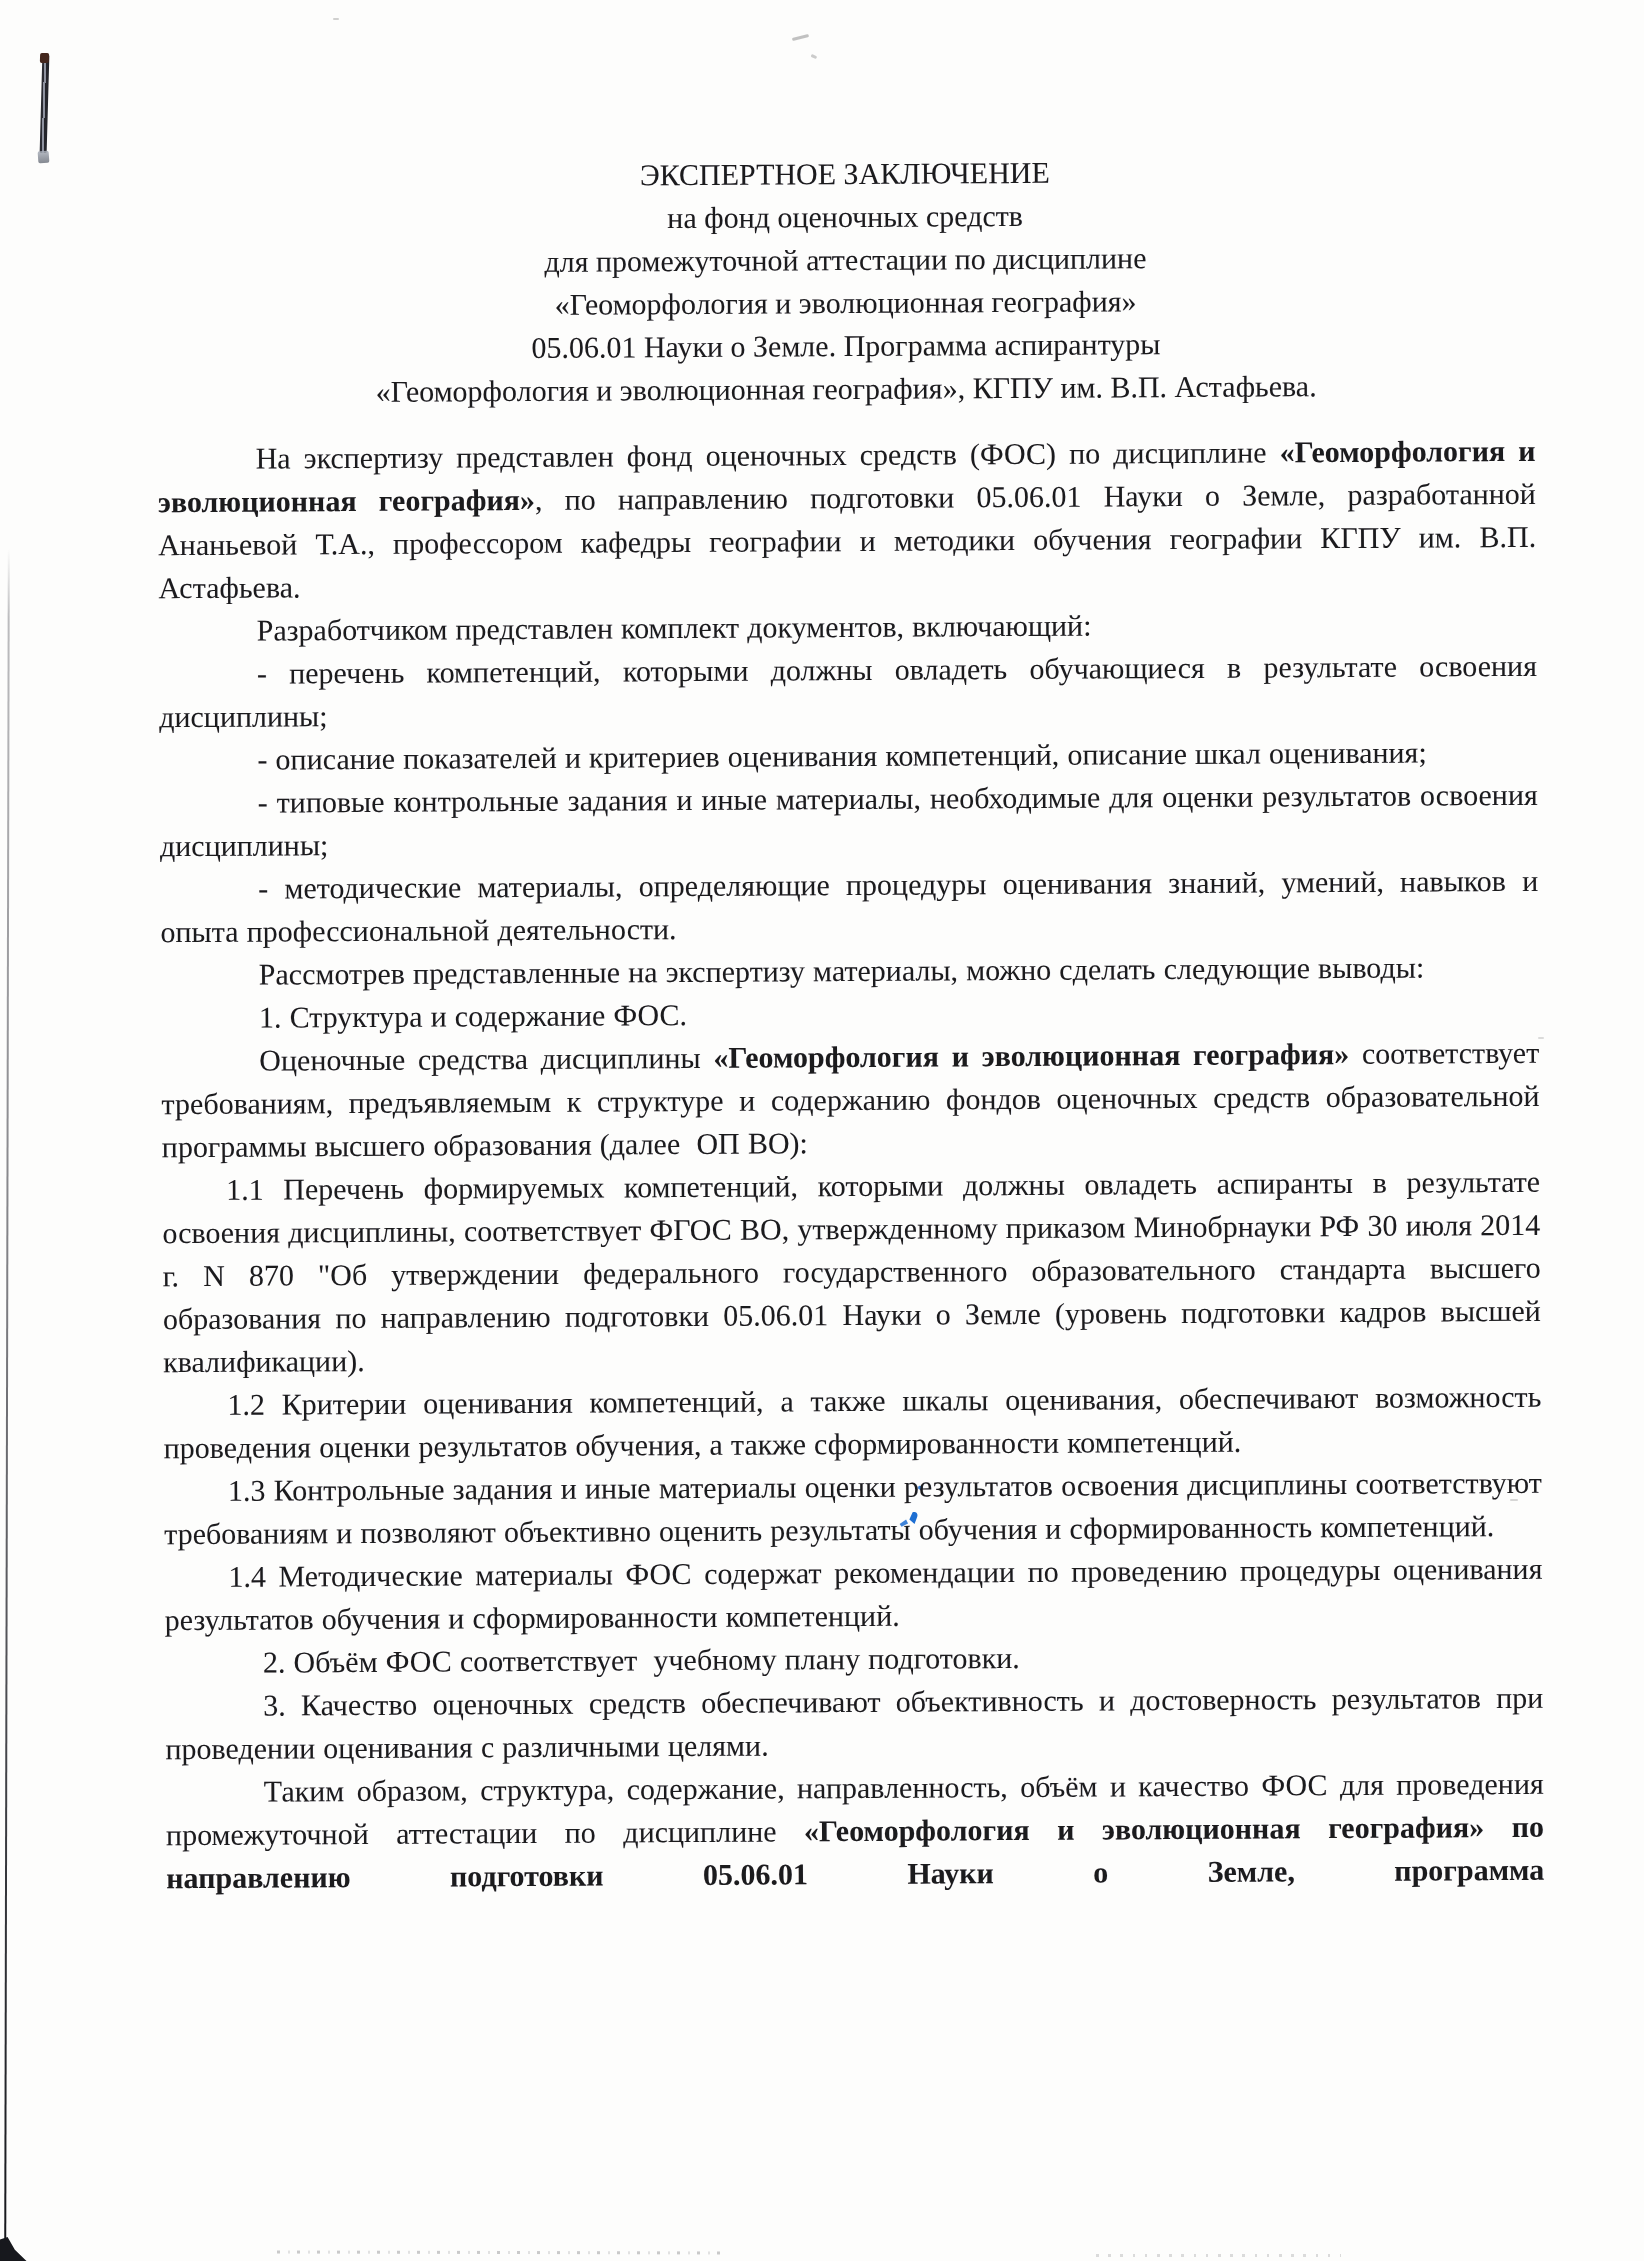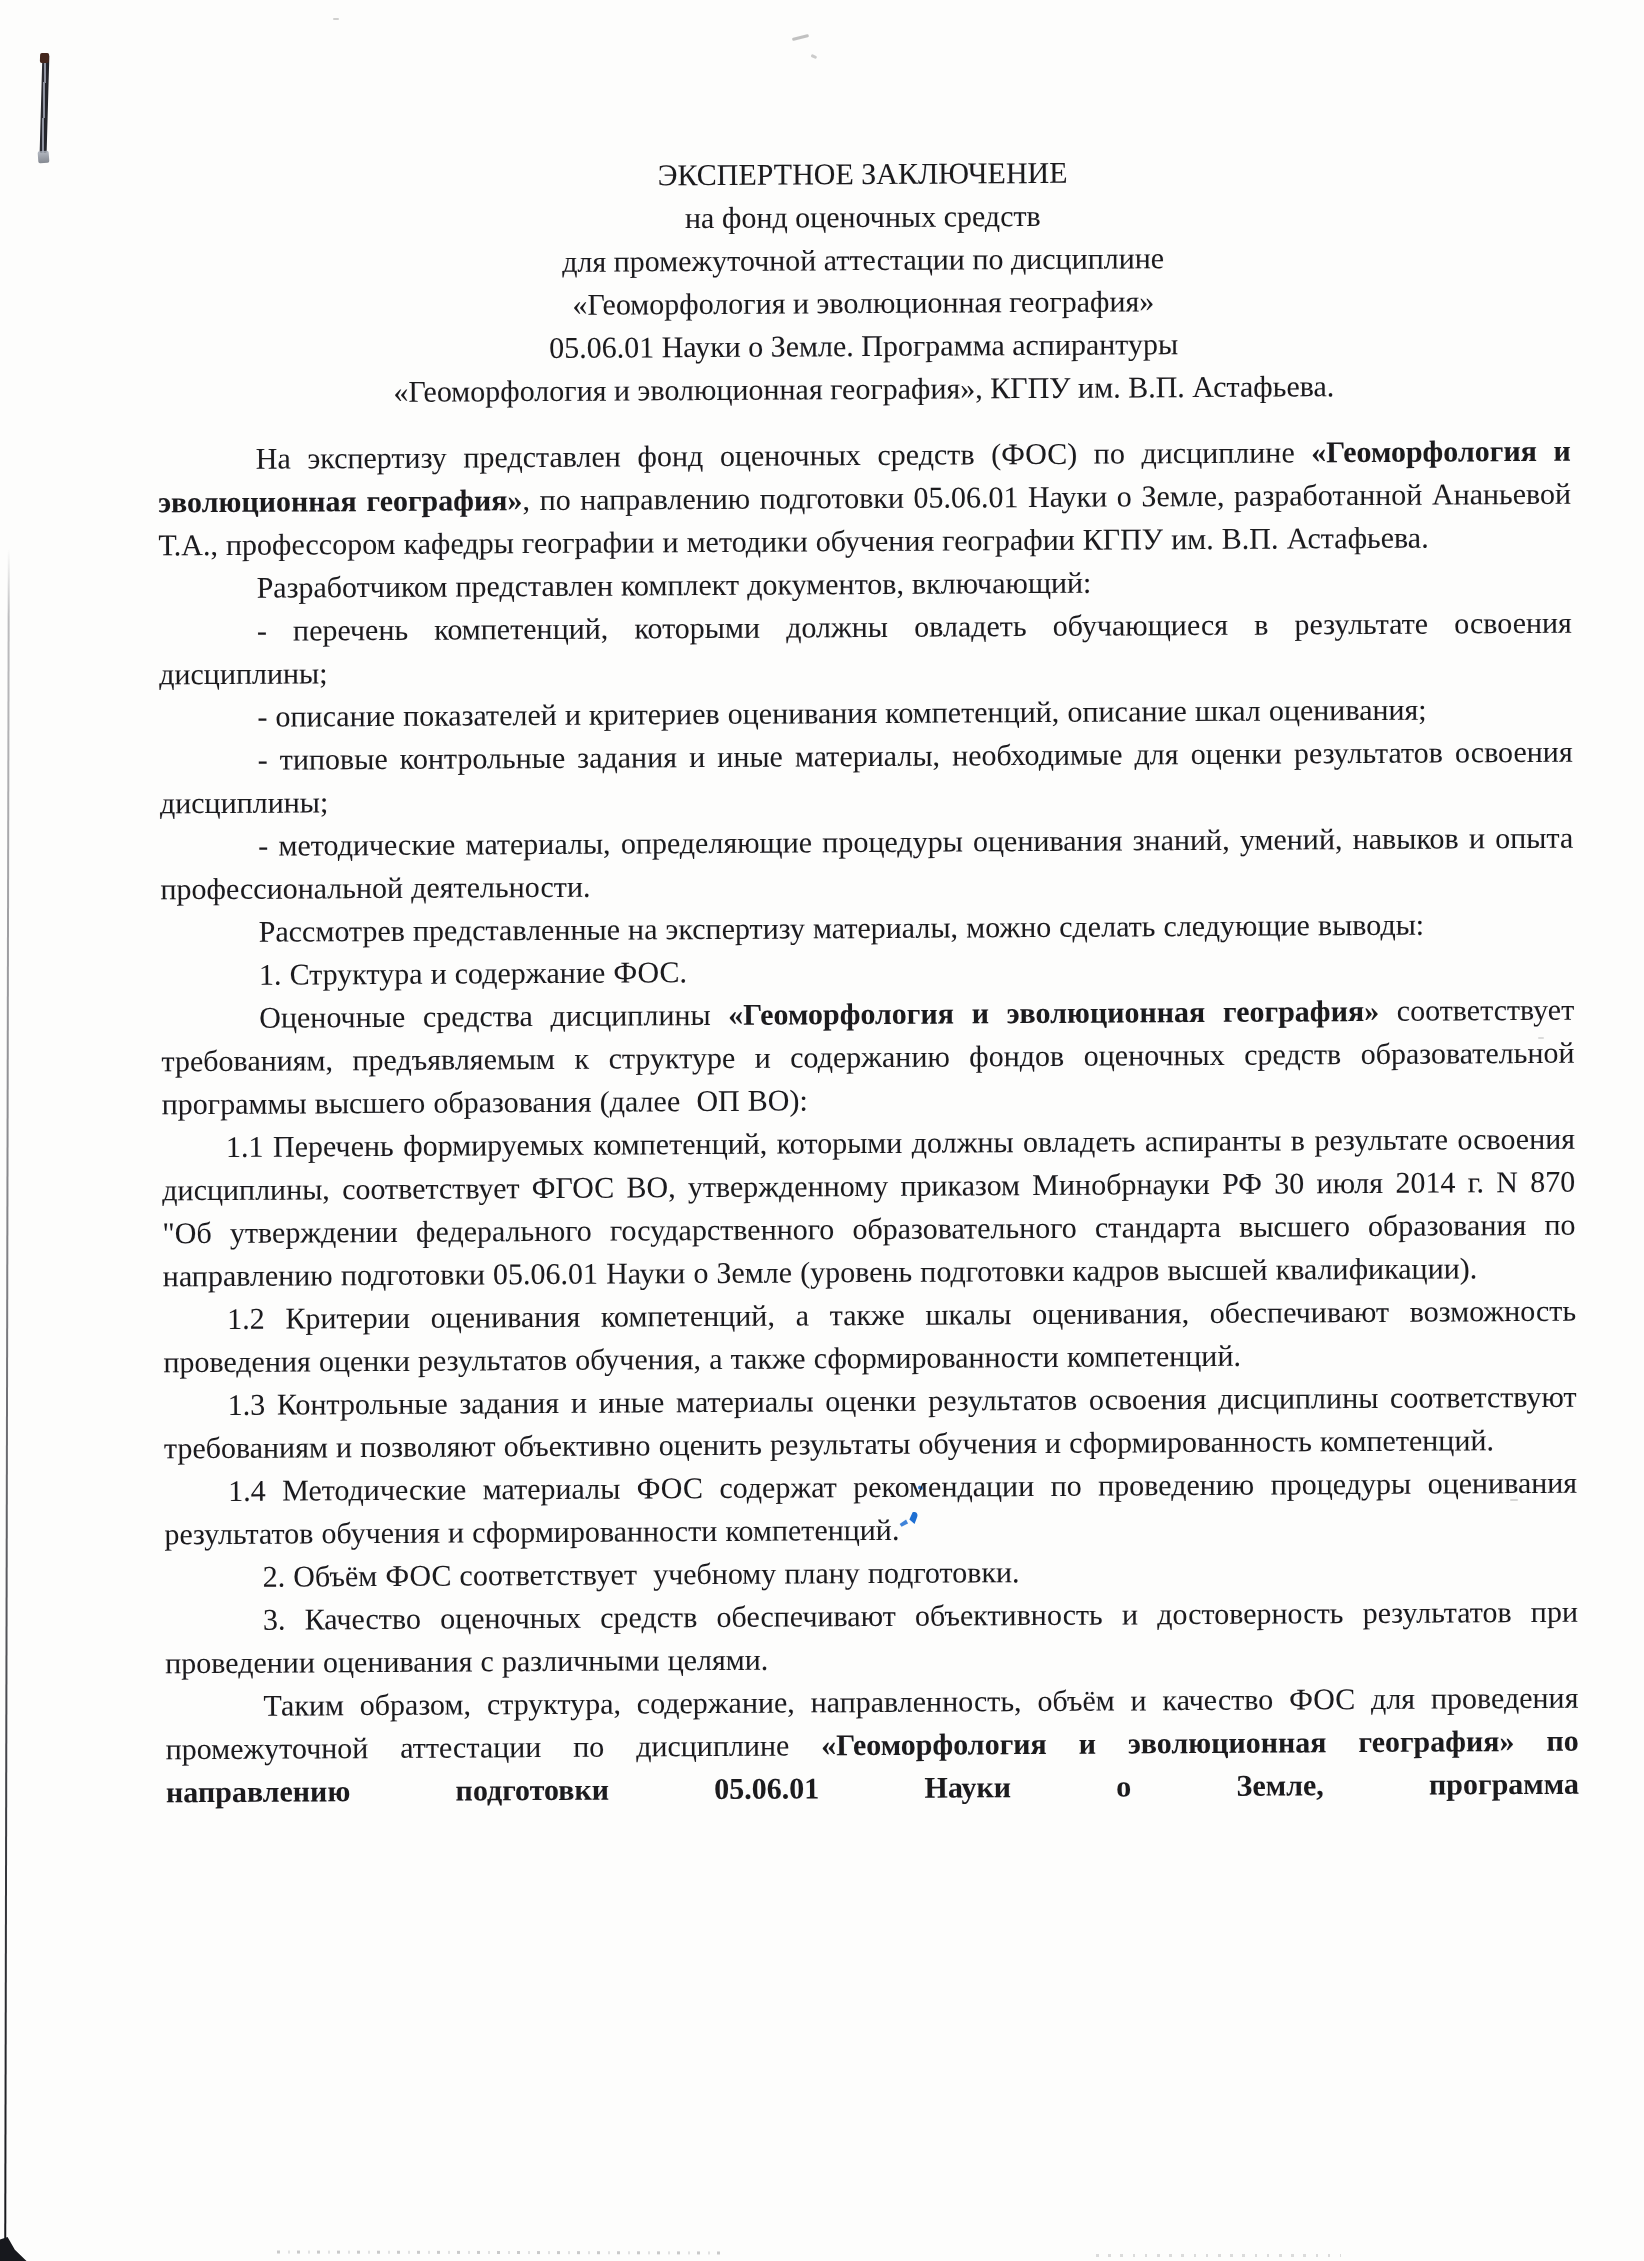--- a/index.html
+++ b/index.html
@@ -12,21 +12,21 @@
   }
   html,body{margin:0;padding:0;background:#fff;}
   .page{
     position:relative;
     width:1644px;height:2261px;
     background:var(--page_background);
     overflow:hidden;
     font-family:"Liberation Serif","DejaVu Serif",serif;
     color:var(--text_color);
     box-sizing:border-box;
-    padding:152px 71px 0 160px;
+    padding:152px 106px 0 160px;
   }
   .scan-content{
     transform:rotate(-0.35deg);
     transform-origin:50% 40%;
   }
   .title-block{
     text-align:center;
     font-size:30px;
     line-height:43px;
     margin:0 0 23px 0;

